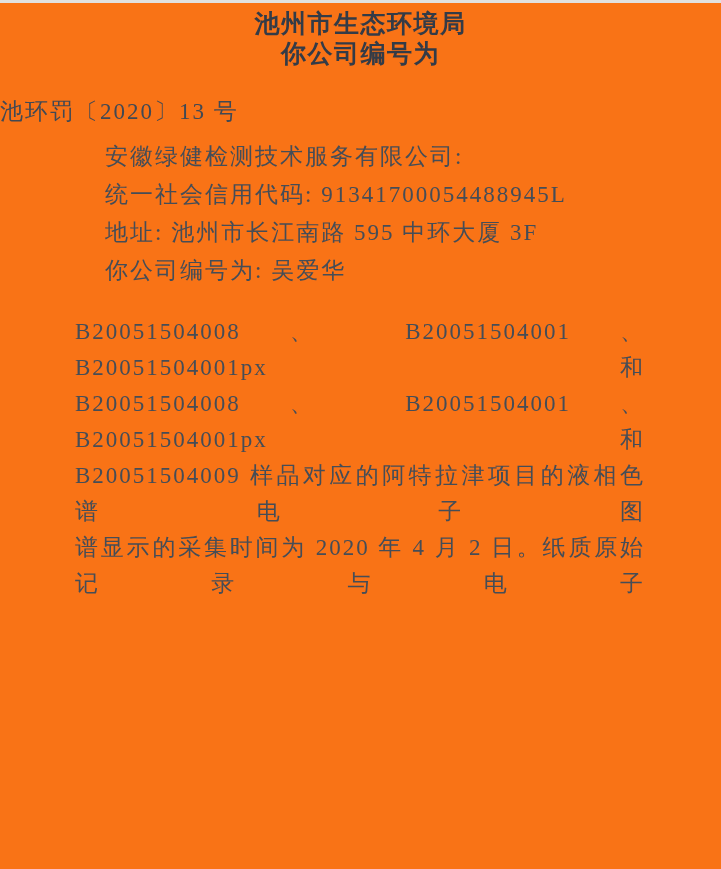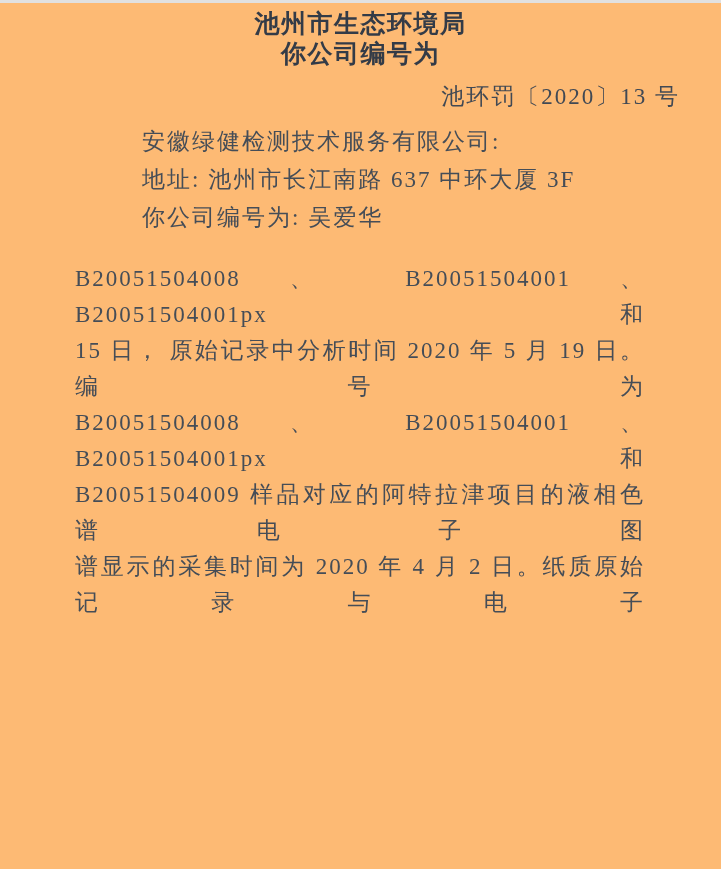--- a/index.html
+++ b/index.html
@@ -5,21 +5,21 @@
   html, body {
     margin: 0;
     padding: 0;
     background: #ffffff;
   }
   .page {
     position: relative;
     width: 721px;
     height: 869px;
     overflow: hidden;
-    background: #fdba74;
+    background: #f97316;
     font-family: "Liberation Serif", "DejaVu Serif", serif;
     color: #454d57;
   }
   .scan-edge-top {
     position: absolute;
     top: 0; left: 0; right: 0;
     height: 3px;
     background: #e1e1e1;
   }
   .title-block {
@@ -28,31 +28,30 @@
     text-align: center;
   }
   .title-line {
     font-size: 25px;
     line-height: 30px;
     font-weight: bold;
     letter-spacing: 1.5px;
     color: #333b47;
   }
   .doc-number {
-    margin-top: 15px;
-    padding-right: 41px;
-    text-align: right;
+    margin-top: 30px;
+    padding-right: 62px;
     font-size: 23px;
     line-height: 26px;
     letter-spacing: 2px;
     color: #414954;
   }
   .recipient-block {
     margin-top: 13px;
-    padding: 0 76px 0 99px;
+    padding: 0 76px 0 62px;
     font-size: 23px;
   }
   .recipient-block .line {
     line-height: 38px;
     letter-spacing: 2px;
     text-indent: 43px;
     white-space: nowrap;
   }
   .body-block {
     margin-top: 24px;
@@ -80,27 +79,27 @@
 
   <div class="title-block">
     <div class="title-line">池州市生态环境局</div>
     <div class="title-line">你公司编号为</div>
   </div>
 
   <div class="doc-number">池环罚〔2020〕13 号</div>
 
   <div class="recipient-block">
     <div class="line">安徽绿健检测技术服务有限公司:</div>
-    <div class="line">地址: 池州市长江南路 637 中环大厦 3F</div>
+    <div class="line">统一社会信用代码: 91341700054488945L</div>
+    <div class="line">地址: 池州市长江南路 595 中环大厦 3F</div>
     <div class="line">你公司编号为: 吴爱华</div>
   </div>
 
   <div class="body-block">
 
 
     <div class="line just">B20051504008 、 B20051504001 、 B20051504001px 和</div>
-    <div class="line just">15 日， 原始记录中分析时间 2020 年 5 月 19 日。编号为</div>
     <div class="line just">B20051504008 、 B20051504001 、 B20051504001px 和</div>
     <div class="line just">B20051504009 样品对应的阿特拉津项目的液相色谱电子图</div>
     <div class="line just">谱显示的采集时间为 2020 年 4 月 2 日。纸质原始记录与电子</div>
 
   </div>
 </div>
 
 </body></html>

